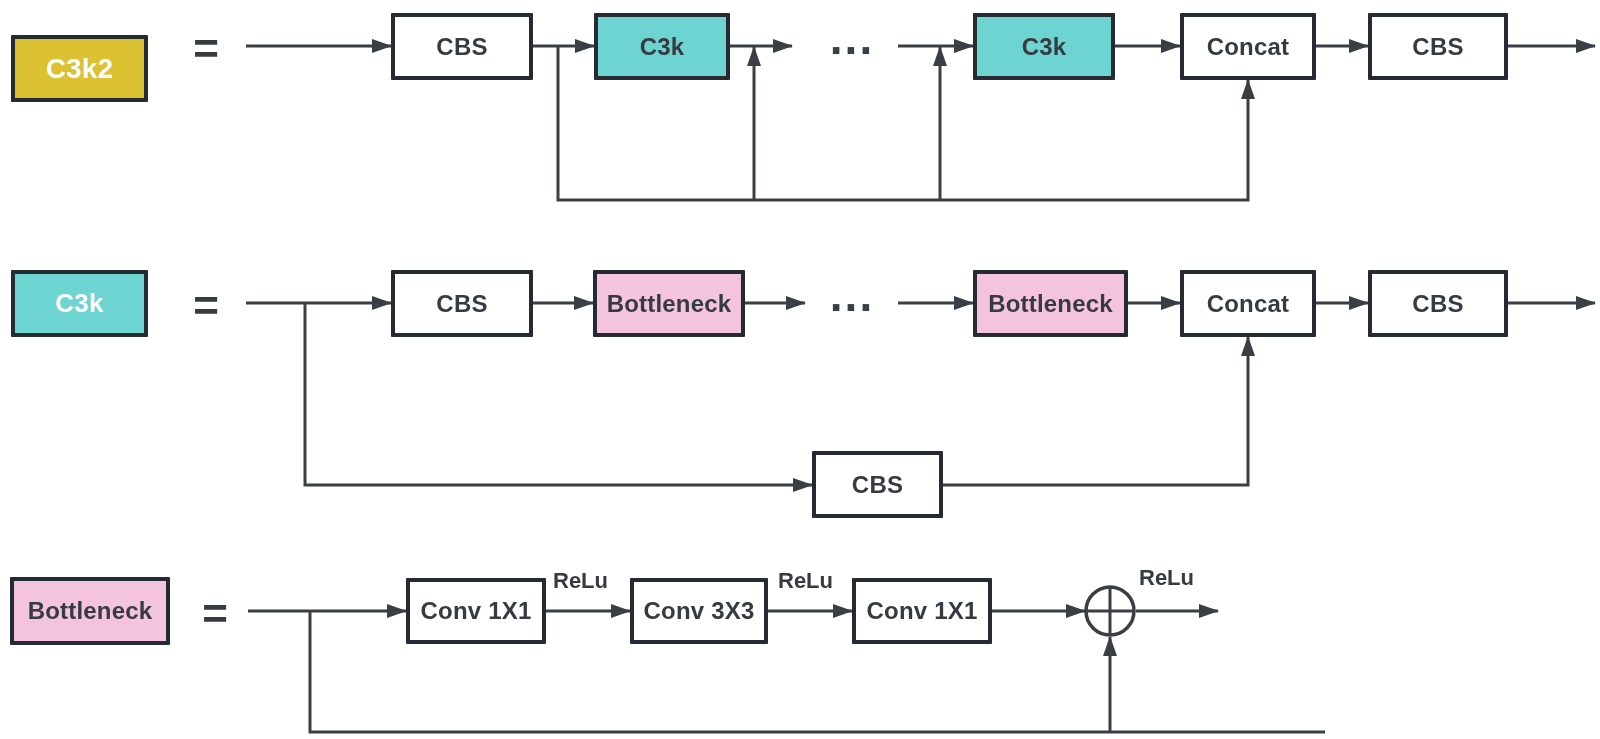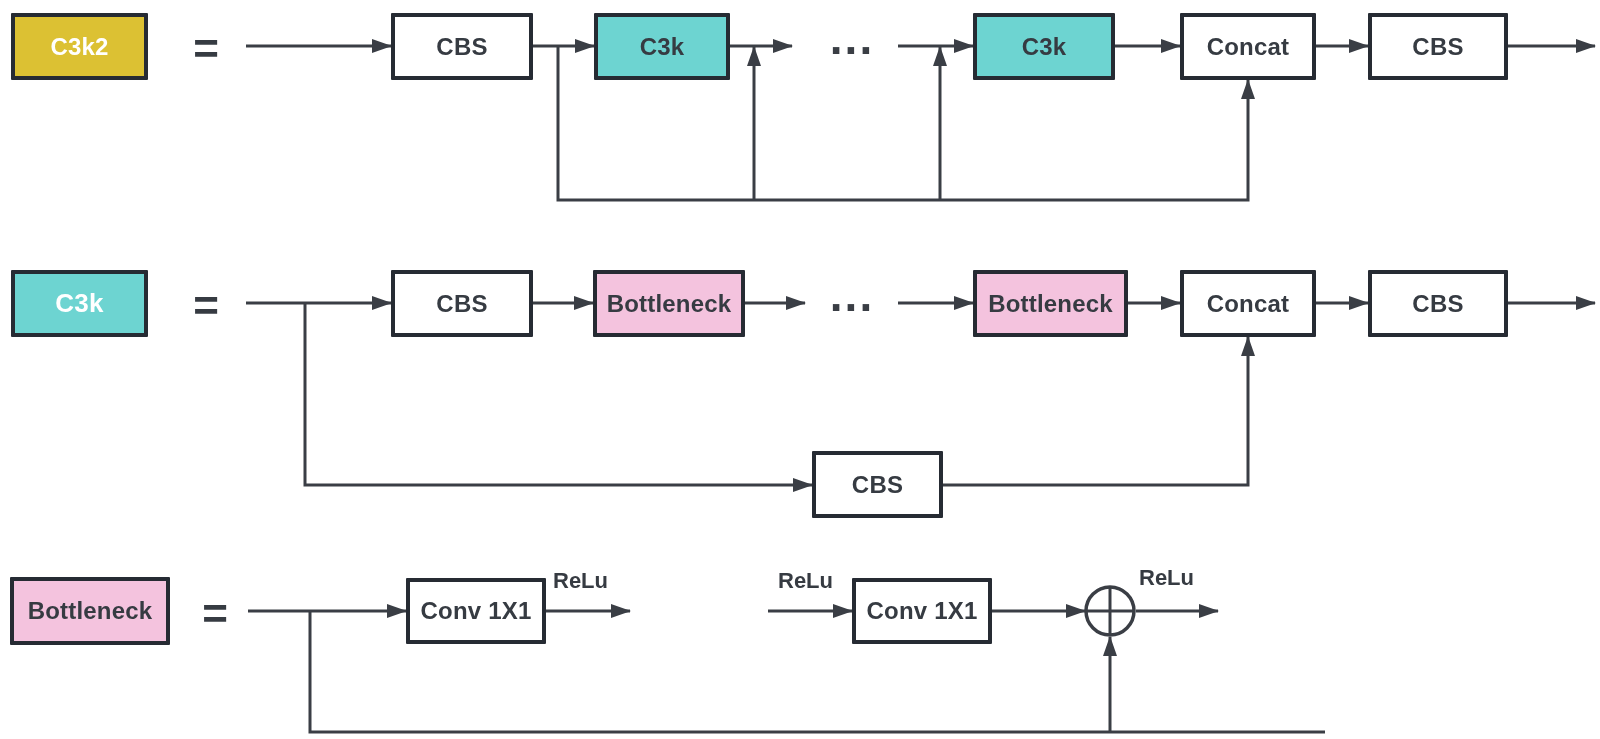--- a/index.html
+++ b/index.html
@@ -8,21 +8,21 @@
     font-family:"Liberation Sans","DejaVu Sans",sans-serif;
   }
   #wires{position:absolute;left:0;top:0;width:1600px;height:739px;}
   .ln{stroke:var(--line,#3a3e45);stroke-width:3;fill:none;}
   .box{
     position:absolute;box-sizing:border-box;border:4px solid var(--border,#262b33);
     background:#ffffff;display:flex;align-items:center;justify-content:center;
     font-weight:700;font-size:24px;color:var(--text_dark,#363b42);border-radius:1px;
     letter-spacing:0.2px;
   }
-  .box.yellow{background:var(--yellow,#dcc133);color:var(--text_light,#ffffff);font-size:24px;}
+  .box.yellow{background:var(--yellow,#dcc133);color:var(--text_light,#ffffff);font-size:28px;margin-top:22px;}
   .box.teal{background:var(--teal,#6dd4d1);justify-content:center;}
   .box.teal.legend{color:var(--text_light,#ffffff);font-size:26px;}
   .box.pink{background:var(--pink,#f4c3de);}
   .eq{
     position:absolute;font-weight:900;font-size:44px;color:var(--text_dark,#363b42);
     line-height:1;transform:translate(-50%,-50%);
   }
   .dots{
     position:absolute;font-weight:800;font-size:46px;line-height:1;letter-spacing:2px;
     color:var(--line,#3a3e45);
@@ -131,19 +131,22 @@
   </div>
 
   <div class="box pink legend" style="left:10px;top:577px;width:160px;height:68px;font-size:24px">
     <span>Bottleneck</span>
   </div>
   <div class="eq" style="left:215px;top:614px">=</div>
   <div class="box" style="left:406px;top:578px;width:140px;height:66px">
     <span>Conv 1X1</span>
   </div>
   <div class="relu" style="left:553px;top:570px">ReLu</div>
+  <div class="box" style="left:630px;top:578px;width:138px;height:66px">
+    <span>Conv 3X3</span>
+  </div>
   <div class="relu" style="left:778px;top:570px">ReLu</div>
   <div class="box" style="left:852px;top:578px;width:140px;height:66px">
     <span>Conv 1X1</span>
   </div>
   <div class="relu" style="left:1139px;top:567px">ReLu</div>
 
 </div>
 
 </body></html>

